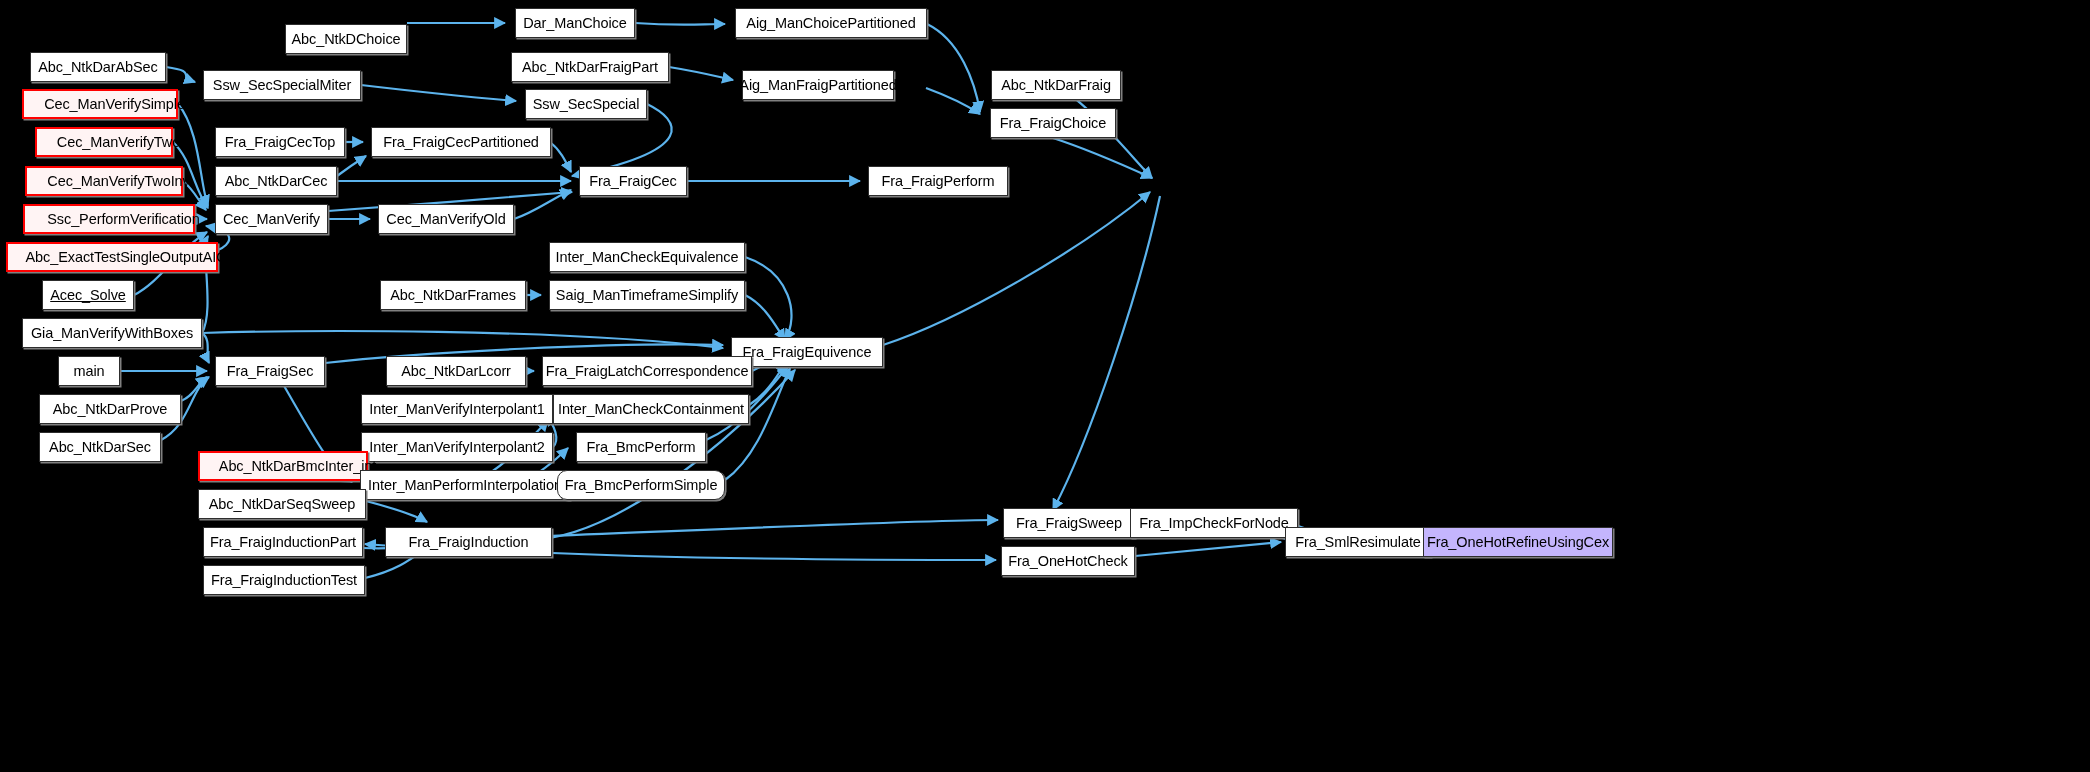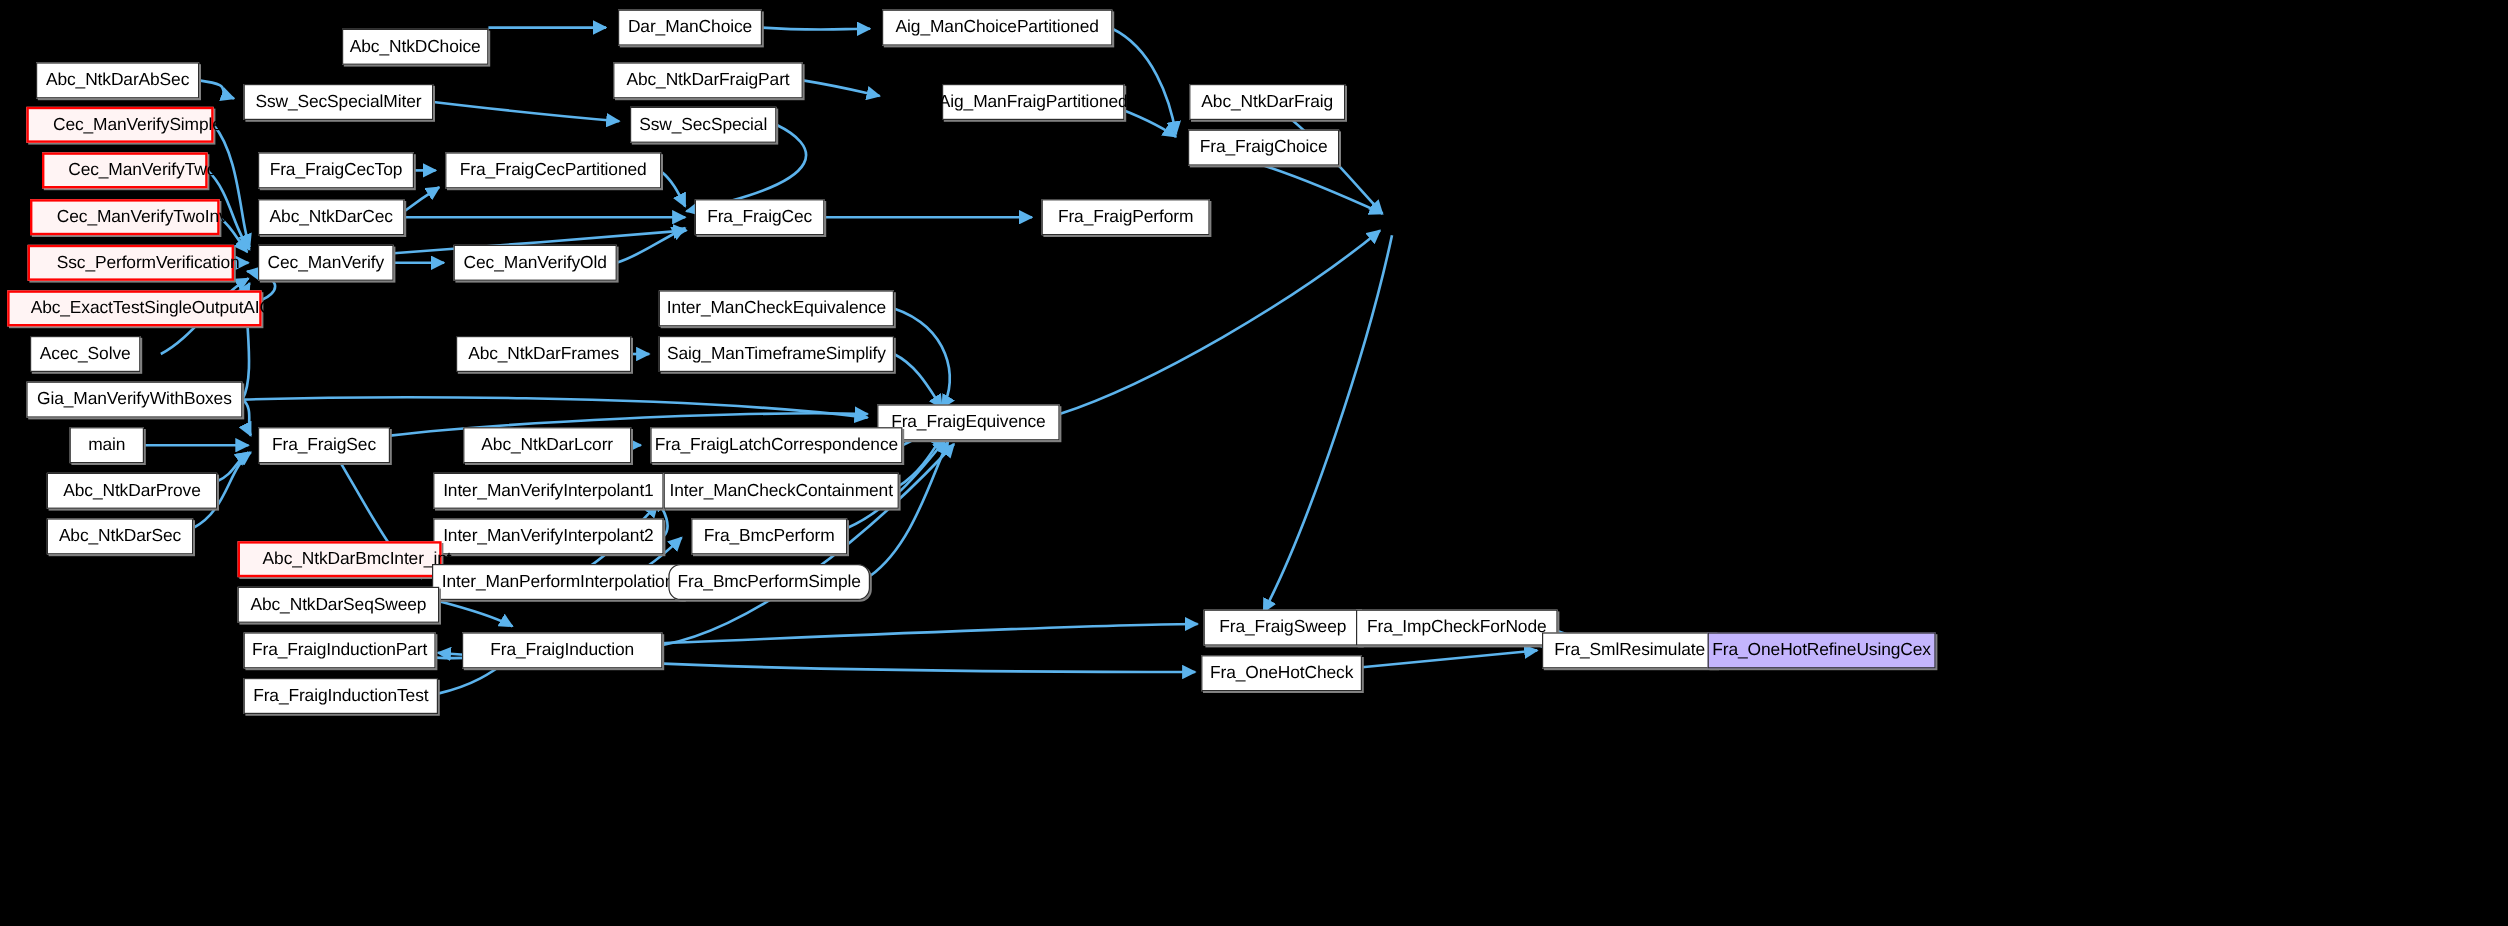--- a/index.html
+++ b/index.html
@@ -141,21 +141,21 @@
       </div>
       <div class="node" style="left: 511px; top: 52px; width: 158px;">
         <span>Abc_NtkDarFraigPart</span>
       </div>
       <div class="node" style="left: 991px; top: 70px; width: 130px;">
         <span>Abc_NtkDarFraig</span>
       </div>
       <div class="node" style="left: 203px; top: 70px; width: 158px;">
         <span>Ssw_SecSpecialMiter</span>
       </div>
-      <div class="node" style="left: 785px; top: 70px; width: 152px;">
+      <div class="node" style="left: 742px; top: 70px; width: 152px;">
         <span>Aig_ManFraigPartitioned</span>
       </div>
       <div class="node red" style="left: 22px; top: 89px; width: 156px;">
         <span>Cec_ManVerifySimple</span>
       </div>
       <div class="node" style="left: 525px; top: 89px; width: 122px;">
         <span>Ssw_SecSpecial</span>
       </div>
       <div class="node" style="left: 990px; top: 108px; width: 126px;">
         <span>Fra_FraigChoice</span>
@@ -195,21 +195,21 @@
       </div>
       <div class="node" style="left: 549px; top: 242px; width: 196px;">
         <span>Inter_ManCheckEquivalence</span>
       </div>
       <div class="node" style="left: 380px; top: 280px; width: 146px;">
         <span>Abc_NtkDarFrames</span>
       </div>
       <div class="node" style="left: 549px; top: 280px; width: 196px;">
         <span>Saig_ManTimeframeSimplify</span>
       </div>
-      <div class="node" style="left: 25px; top: 280px; width: 92px;">
+      <div class="node" style="left: 42px; top: 280px; width: 92px; text-decoration: underline;">
         <span>Acec_Solve</span>
       </div>
       <div class="node" style="left: 22px; top: 318px; width: 180px;">
         <span>Gia_ManVerifyWithBoxes</span>
       </div>
       <div class="node" style="left: 731px; top: 337px; width: 152px;">
         <span>Fra_FraigEquivence</span>
       </div>
       <div class="node" style="left: 58px; top: 356px; width: 62px;">
         <span>main</span>

